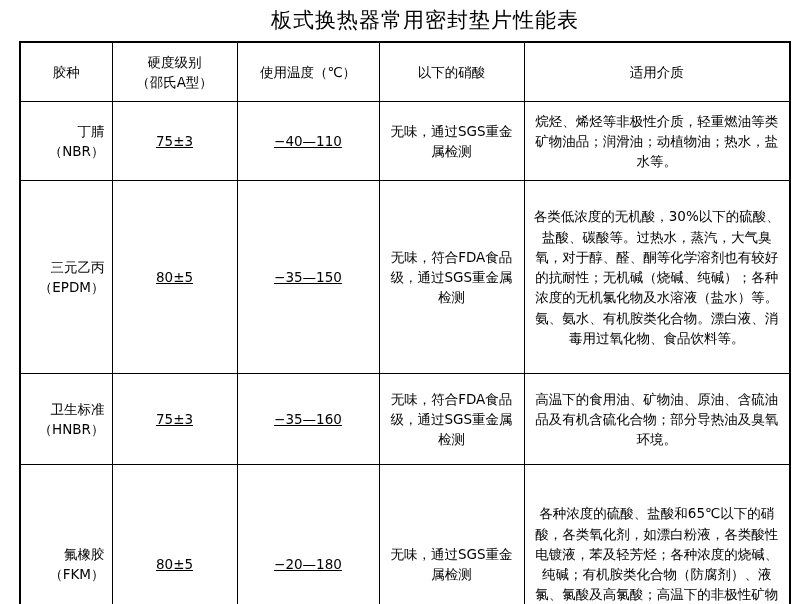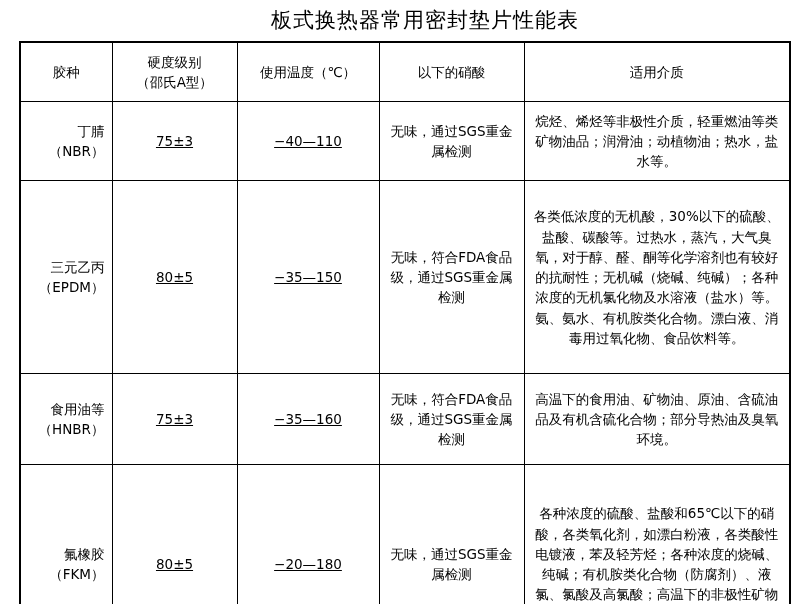--- a/index.html
+++ b/index.html
@@ -128,21 +128,21 @@
           <div>三元乙丙</div>
           <div>（EPDM）</div>
         </td>
         <td class="center nowrapnum">80±5</td>
         <td class="center nowrapnum">−35—150</td>
         <td class="center">无味，符合FDA食品级，通过SGS重金属检测</td>
         <td class="just">各类低浓度的无机酸，30%以下的硫酸、盐酸、碳酸等。过热水，蒸汽，大气臭氧，对于醇、醛、酮等化学溶剂也有较好的抗耐性；无机碱（烧碱、纯碱）；各种浓度的无机氯化物及水溶液（盐水）等。氨、氨水、有机胺类化合物。漂白液、消毒用过氧化物、食品饮料等。</td>
       </tr>
       <tr class="r3">
         <td class="cell-name">
-          <div>食用油等</div>
+          <div>卫生标准</div>
           <div>（HNBR）</div>
         </td>
         <td class="center nowrapnum">75±3</td>
         <td class="center nowrapnum">−35—160</td>
         <td class="center">无味，符合FDA食品级，通过SGS重金属检测</td>
         <td class="just">高温下的食用油、矿物油、原油、含硫油品及有机含硫化合物；部分导热油及臭氧环境。</td>
       </tr>
       <tr class="r4">
         <td class="cell-name">
           <div>氟橡胶</div>

